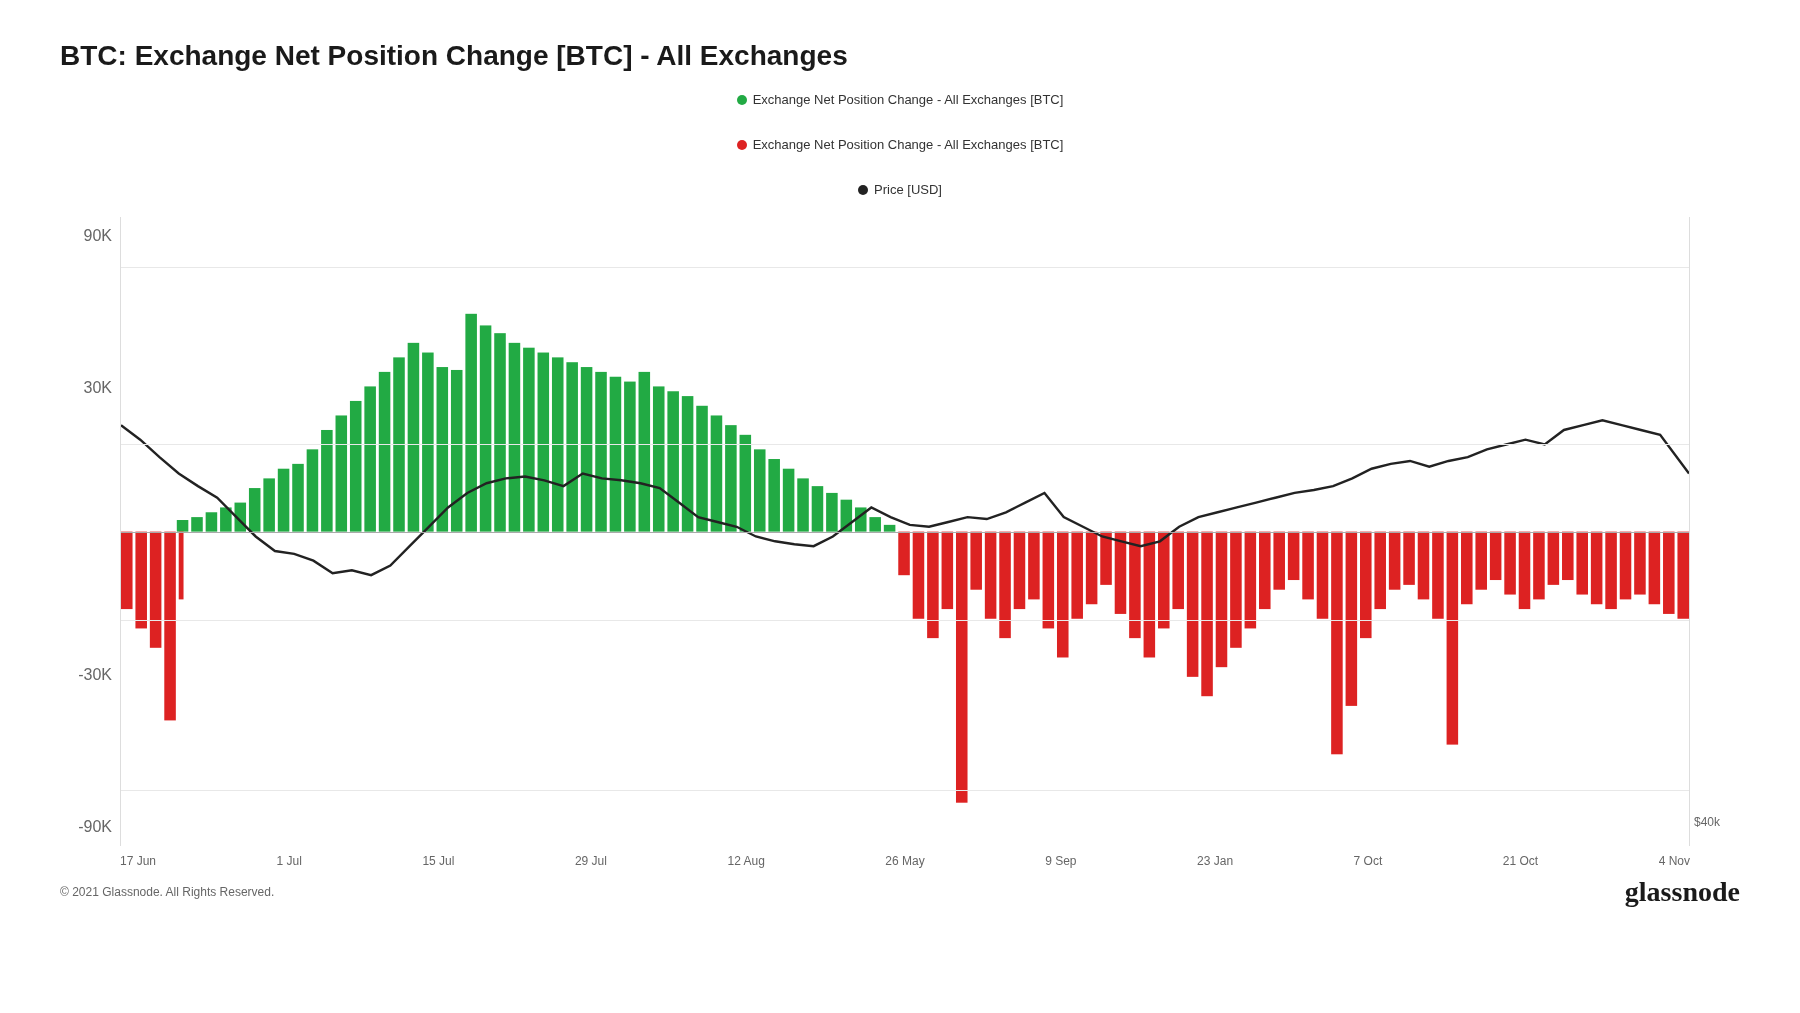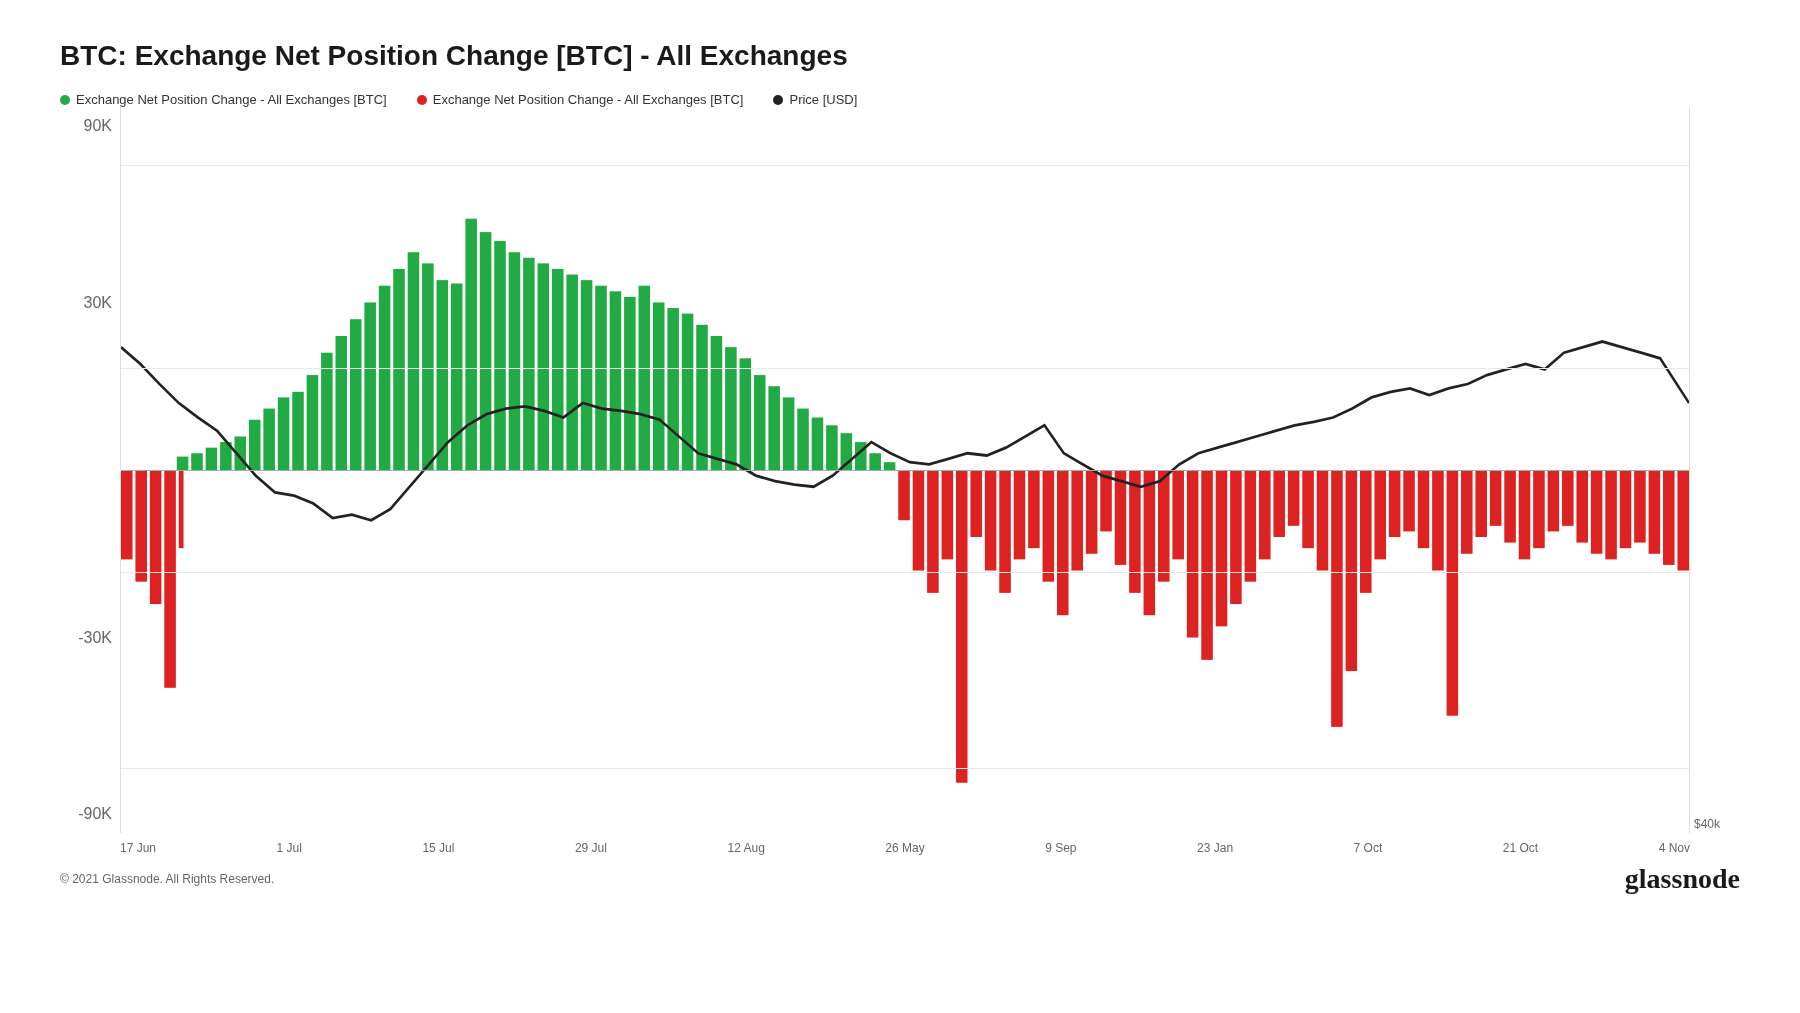--- a/index.html
+++ b/index.html
@@ -20,21 +20,23 @@
     }
     .chart-title {
       font-size: 28px;
       font-weight: 600;
       color: #1a1a1a;
       margin-bottom: 20px;
     }
     .legend {
       display: flex;
       gap: 30px;
+      margin-bottom: 20px;
       align-items: center;
+      flex-direction: column;
     }
     .legend-item {
       display: flex;
       align-items: center;
       gap: 6px;
       font-size: 13px;
       color: #333;
     }
     .legend-dot {
       width: 10px;
@@ -367,21 +369,21 @@
             1540,210
             1560,215
             1580,220
             1600,225
             1630,265
           "></polyline>
       </svg>
     </div>
 
     <div class="y-axis-right">
-      <div class="y-right-label" style="position:absolute; bottom: 2px;">$40k</div>
+      <div class="y-right-label" style="position:absolute; bottom: 17px;">$40k</div>
     </div>
   </div>
 
   <div class="x-axis">
     <span class="x-label">17 Jun</span>
     <span class="x-label">1 Jul</span>
     <span class="x-label">15 Jul</span>
     <span class="x-label">29 Jul</span>
     <span class="x-label">12 Aug</span>
     <span class="x-label">26 May</span>

